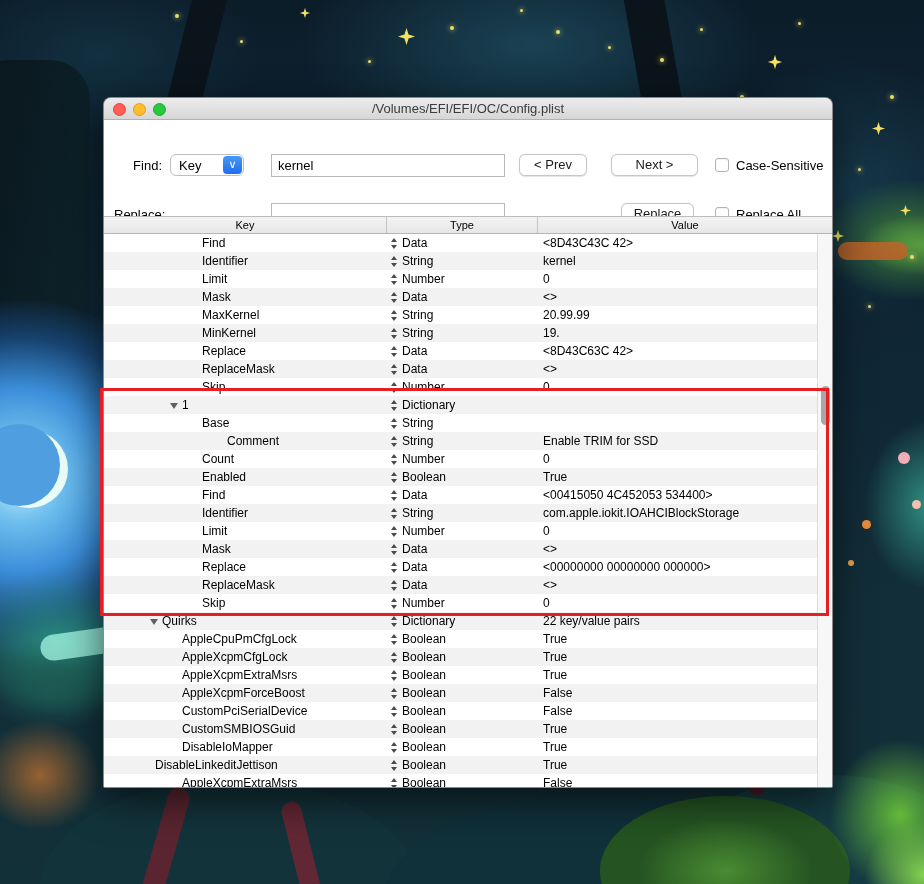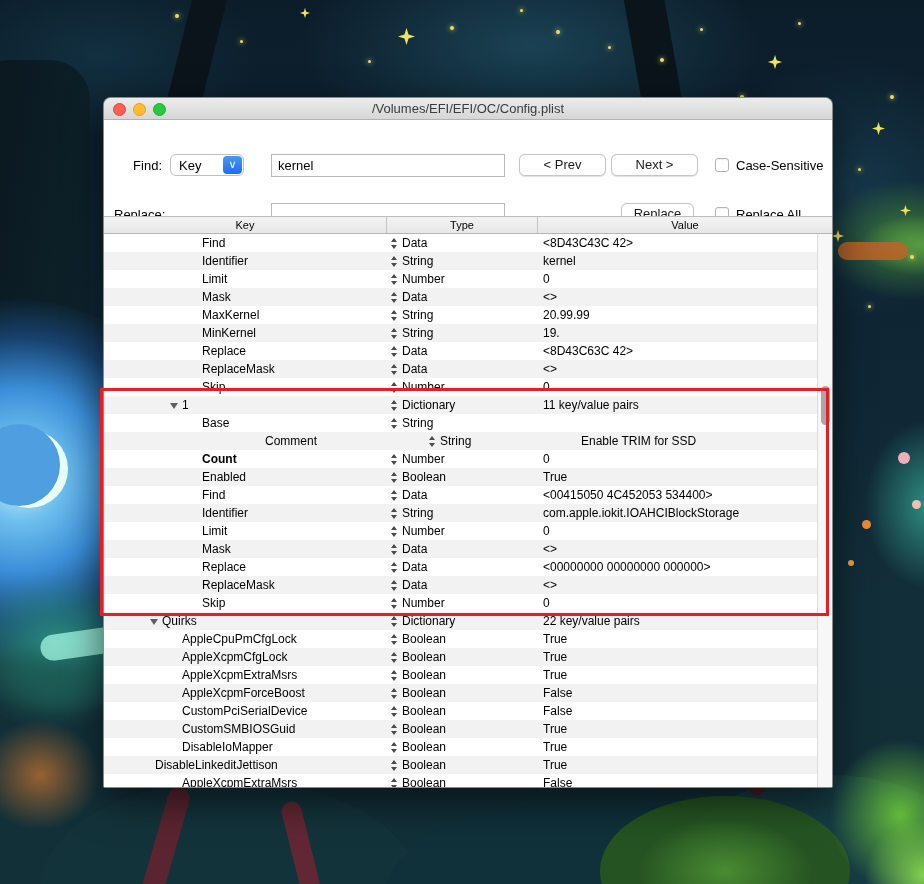--- a/index.html
+++ b/index.html
@@ -67,21 +67,21 @@
          border-radius:6px;font-size:13px;color:#000;}
   .popup .val{position:absolute;left:8px;top:0;line-height:21px;}
   .popup .cap{position:absolute;right:1px;top:1px;width:19px;height:18px;border-radius:4px;
               background:linear-gradient(#4798f7,#1f6ef0);color:#fff;text-align:center;line-height:17px;font-size:11px;}
   .tfield{position:absolute;height:23px;border:1px solid #b9b9b9;background:#fff;font-size:13px;
           font-family:"Liberation Sans",sans-serif;padding:0 6px;color:#000;outline:none;}
   .find-field{left:167px;top:34px;width:234px;}
   .repl-field{left:167px;top:83px;width:234px;}
   .btn{position:absolute;height:22px;background:#fff;border:1px solid #c6c6c6;border-radius:6px;
        font-size:13px;color:#1a1a1a;text-align:center;line-height:20px;box-shadow:0 .5px 1px rgba(0,0,0,.12);}
-  .prev-btn{left:415px;top:34px;width:87px;}
+  .prev-btn{left:415px;top:34px;width:68px;}
   .next-btn{left:507px;top:34px;width:87px;}
   .repl-btn{left:517px;top:83px;width:73px;}
   .cb{position:absolute;width:14px;height:14px;background:#fff;border:1px solid #b4b4b4;border-radius:3px;
       box-shadow:inset 0 1px 1px rgba(0,0,0,.06);}
   .case-cb{left:611px;top:38px;}
   .repl-cb{left:611px;top:87px;}
   .case-lbl{left:632px;top:38px;}
   .repl-all-lbl{left:632px;top:87px;}
 
   
@@ -305,46 +305,45 @@
           </div>
           <div class="trow alt">
             <div class="cell key" style="padding-left: 65px;">
               <span class="disc tri"></span>
               <span>1</span>
             </div>
             <div class="cell type">
               <span class="stepper"></span>
               <span>Dictionary</span>
             </div>
-            <div class="cell value">11 key/value pairs</div>
           </div>
           <div class="trow">
             <div class="cell key" style="padding-left: 85px;">
               <span class="disc"></span>
               <span>Base</span>
             </div>
             <div class="cell type">
               <span class="stepper"></span>
               <span>String</span>
             </div>
             <div class="cell value"></div>
           </div>
           <div class="trow alt">
-            <div class="cell key" style="padding-left: 110px; margin-left: 38px;">
+            <div class="cell key" style="padding-left: 110px;">
               <span class="disc"></span>
               <span>Comment</span>
             </div>
             <div class="cell type">
               <span class="stepper"></span>
               <span>String</span>
             </div>
             <div class="cell value">Enable TRIM for SSD</div>
           </div>
           <div class="trow">
-            <div class="cell key" style="padding-left: 85px; font-weight: bold;">
+            <div class="cell key" style="padding-left: 85px;">
               <span class="disc"></span>
               <span>Count</span>
             </div>
             <div class="cell type">
               <span class="stepper"></span>
               <span>Number</span>
             </div>
             <div class="cell value">0</div>
           </div>
           <div class="trow alt">

